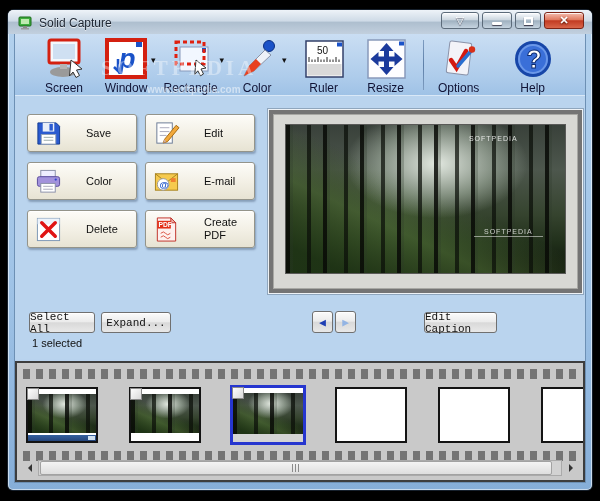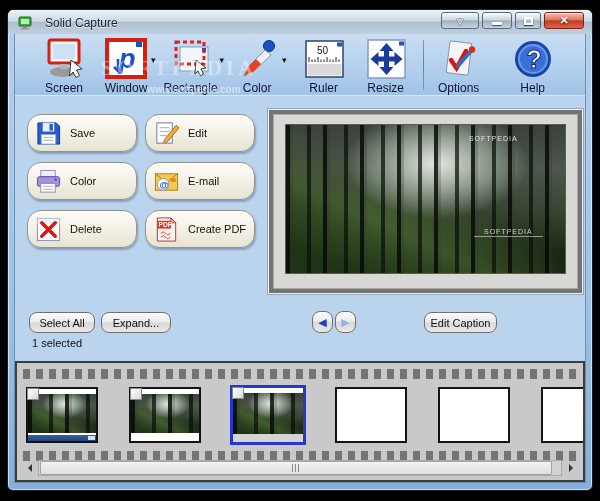--- a/index.html
+++ b/index.html
@@ -9,21 +9,21 @@
 
   
   .window{position:absolute;left:8px;top:10px;width:584px;height:480px;
     border-radius:6px 6px 5px 5px;
     background:linear-gradient(180deg,#b4d2ee 0%,#9ec2e6 60%,#86aed8 100%);
     box-shadow:0 0 0 1px #16202c, inset 0 0 0 1px rgba(255,255,255,.55);
     padding:0 6px 7px 6px;}
   .titlebar{height:24px;display:flex;align-items:center;padding:2px 2px 0 4px;
     background:linear-gradient(180deg,#eef3f8 0%,#cfdbe7 45%,#aebfcf 52%,#c2d0de 100%);
     border-radius:5px 5px 0 0;margin:0 -6px;padding-left:10px;}
-  .title-text{font-size:12px;color:#1c2430;margin-left:12px;text-shadow:0 1px 1px rgba(255,255,255,.8);}
+  .title-text{font-size:12px;color:#1c2430;margin-left:6px;text-shadow:0 1px 1px rgba(255,255,255,.8);}
   .tbuttons{margin-left:auto;display:flex;gap:3px;align-items:flex-start;height:100%;margin-right:6px;}
   .tbtn{height:17px;border-radius:3px;border:1px solid #5c6b7a;display:flex;align-items:center;justify-content:center;
     background:linear-gradient(180deg,#fafcfe 0%,#ccd7e0 45%,#9fb1c0 52%,#c6d4e0 100%);
     color:#fff;font-size:9px;line-height:1;cursor:default;box-shadow:inset 0 1px 0 rgba(255,255,255,.8);}
   .tbtn.rollup{width:38px;color:#fff;text-shadow:0 0 2px #334;}
   .tbtn.minb{width:30px;}
   .tbtn.maxb{width:26px;}
   .tbtn.closeb{width:40px;border-color:#7c2416;
     background:linear-gradient(180deg,#f4bcae 0%,#e07a60 45%,#c23b22 52%,#d9664a 100%);}
   .min-glyph{width:10px;height:3px;background:#fff;border-radius:1px;margin-top:6px;box-shadow:0 1px 1px #445;}
@@ -44,24 +44,24 @@
   .tdrop{font-size:9px;color:#111;margin:0 0 14px 2px;cursor:default;}
   .tsep{width:1px;height:50px;background:linear-gradient(180deg,#7e9cc0,#5d7fa8,#7e9cc0);margin:2px 12px 0 14px;}
   .wm-toolbar{position:absolute;left:86px;top:22px;font-size:21px;font-weight:bold;letter-spacing:4px;
     color:rgba(255,255,255,.38);font-family:"Liberation Serif", serif;pointer-events:none;}
   .wm-toolbar-url{position:absolute;left:132px;top:50px;font-size:10px;color:rgba(255,255,255,.5);pointer-events:none;font-weight:bold;}
 
   
   .content{position:relative;height:263px;background:#bad4ee;}
 
   .action-grid{position:absolute;left:12px;top:18px;display:grid;grid-template-columns:110px 110px;gap:10px 8px;}
-  .abtn{height:38px;border-radius:14px;border:1px solid #94948a;
+  .abtn{height:38px;border-radius:3px;border:1px solid #94948a;
     background:linear-gradient(180deg,#fdfcf8 0%,#f2efe4 55%,#e7e3d3 100%);
     box-shadow:1px 2px 2px rgba(40,60,90,.35), inset 0 1px 0 #fff;
-    display:flex;align-items:center;gap:8px;padding:0 4px 0 7px;cursor:default;}
+    display:flex;align-items:center;gap:24px;padding:0 4px 0 7px;cursor:default;}
   .abtn .albl{font-size:11px;color:#101010;line-height:1.15;}
   .aicon{width:27px;height:27px;flex:none;}
 
   
   .preview{position:absolute;right:1px;top:12px;width:317px;height:187px;
     border:1px solid #8fa6bd;background:#d8d8d4;box-shadow:inset 0 0 0 1px #eef2f6;padding:1px;}
   .pframe{width:100%;height:100%;border:4px solid #747474;box-shadow:inset 0 0 0 1px #a8a8a4;
     background:#d8d8d4;padding:11px 13px 16px 13px;}
   .photo{position:relative;width:100%;height:100%;overflow:hidden;
     box-shadow:0 0 0 1px #5a5a58;}
@@ -71,24 +71,24 @@
       radial-gradient(ellipse 44% 50% at 54% 26%, rgba(234,240,232,.95) 0%, rgba(192,206,190,.5) 45%, rgba(120,140,120,0) 74%),
       linear-gradient(205deg, rgba(0,0,0,0) 46%, rgba(80,112,54,.62) 66%, rgba(32,54,22,.92) 90%),
       radial-gradient(ellipse 60% 90% at 0% 60%, rgba(0,0,0,.55), rgba(0,0,0,0) 60%),
       linear-gradient(180deg,#39413a 0%,#4d574d 30%,#36442f 60%,#202f1a 80%,#0d130a 100%);
     background-color:#22291f;}
   .wm-photo-top{position:absolute;right:17%;top:7%;font-size:7px;letter-spacing:1px;color:rgba(255,255,255,.8);}
   .wm-photo-bot{position:absolute;right:8%;bottom:24%;font-size:7px;letter-spacing:1px;color:rgba(255,255,255,.75);
     border-bottom:1px solid rgba(255,255,255,.5);padding:0 10px 1px 10px;}
 
   
-  .btn-small{position:absolute;height:21px;border:1px solid #707070;border-radius:8px;
+  .btn-small{position:absolute;height:21px;border:1px solid #707070;border-radius:3px;
     background:linear-gradient(180deg,#fbfbfb 0%,#ececec 45%,#d9d9d9 52%,#e8e8e8 100%);
     font-size:11px;color:#111;display:flex;align-items:center;justify-content:center;cursor:default;
-    box-shadow:inset 0 1px 0 #fff;}
+    box-shadow:inset 0 1px 0 #fff;font-family:Liberation Mono, monospace;}
   .b-selectall{left:14px;top:216px;width:66px;}
   .b-expand{left:86px;top:216px;width:70px;}
   .b-prev{left:297px;top:215px;width:21px;height:22px;font-size:11px;}
   .b-next{left:320px;top:215px;width:21px;height:22px;font-size:11px;}
   .b-prev .g{color:#1f3fb4;} .b-next .g{color:#93b4e4;}
   .b-caption{left:409px;top:216px;width:73px;}
   .status{position:absolute;left:17px;top:241px;font-size:11px;color:#101010;}
 
   
   .filmstrip{position:absolute;left:0;right:0;bottom:0;height:121px;background:#c9c9c9;

